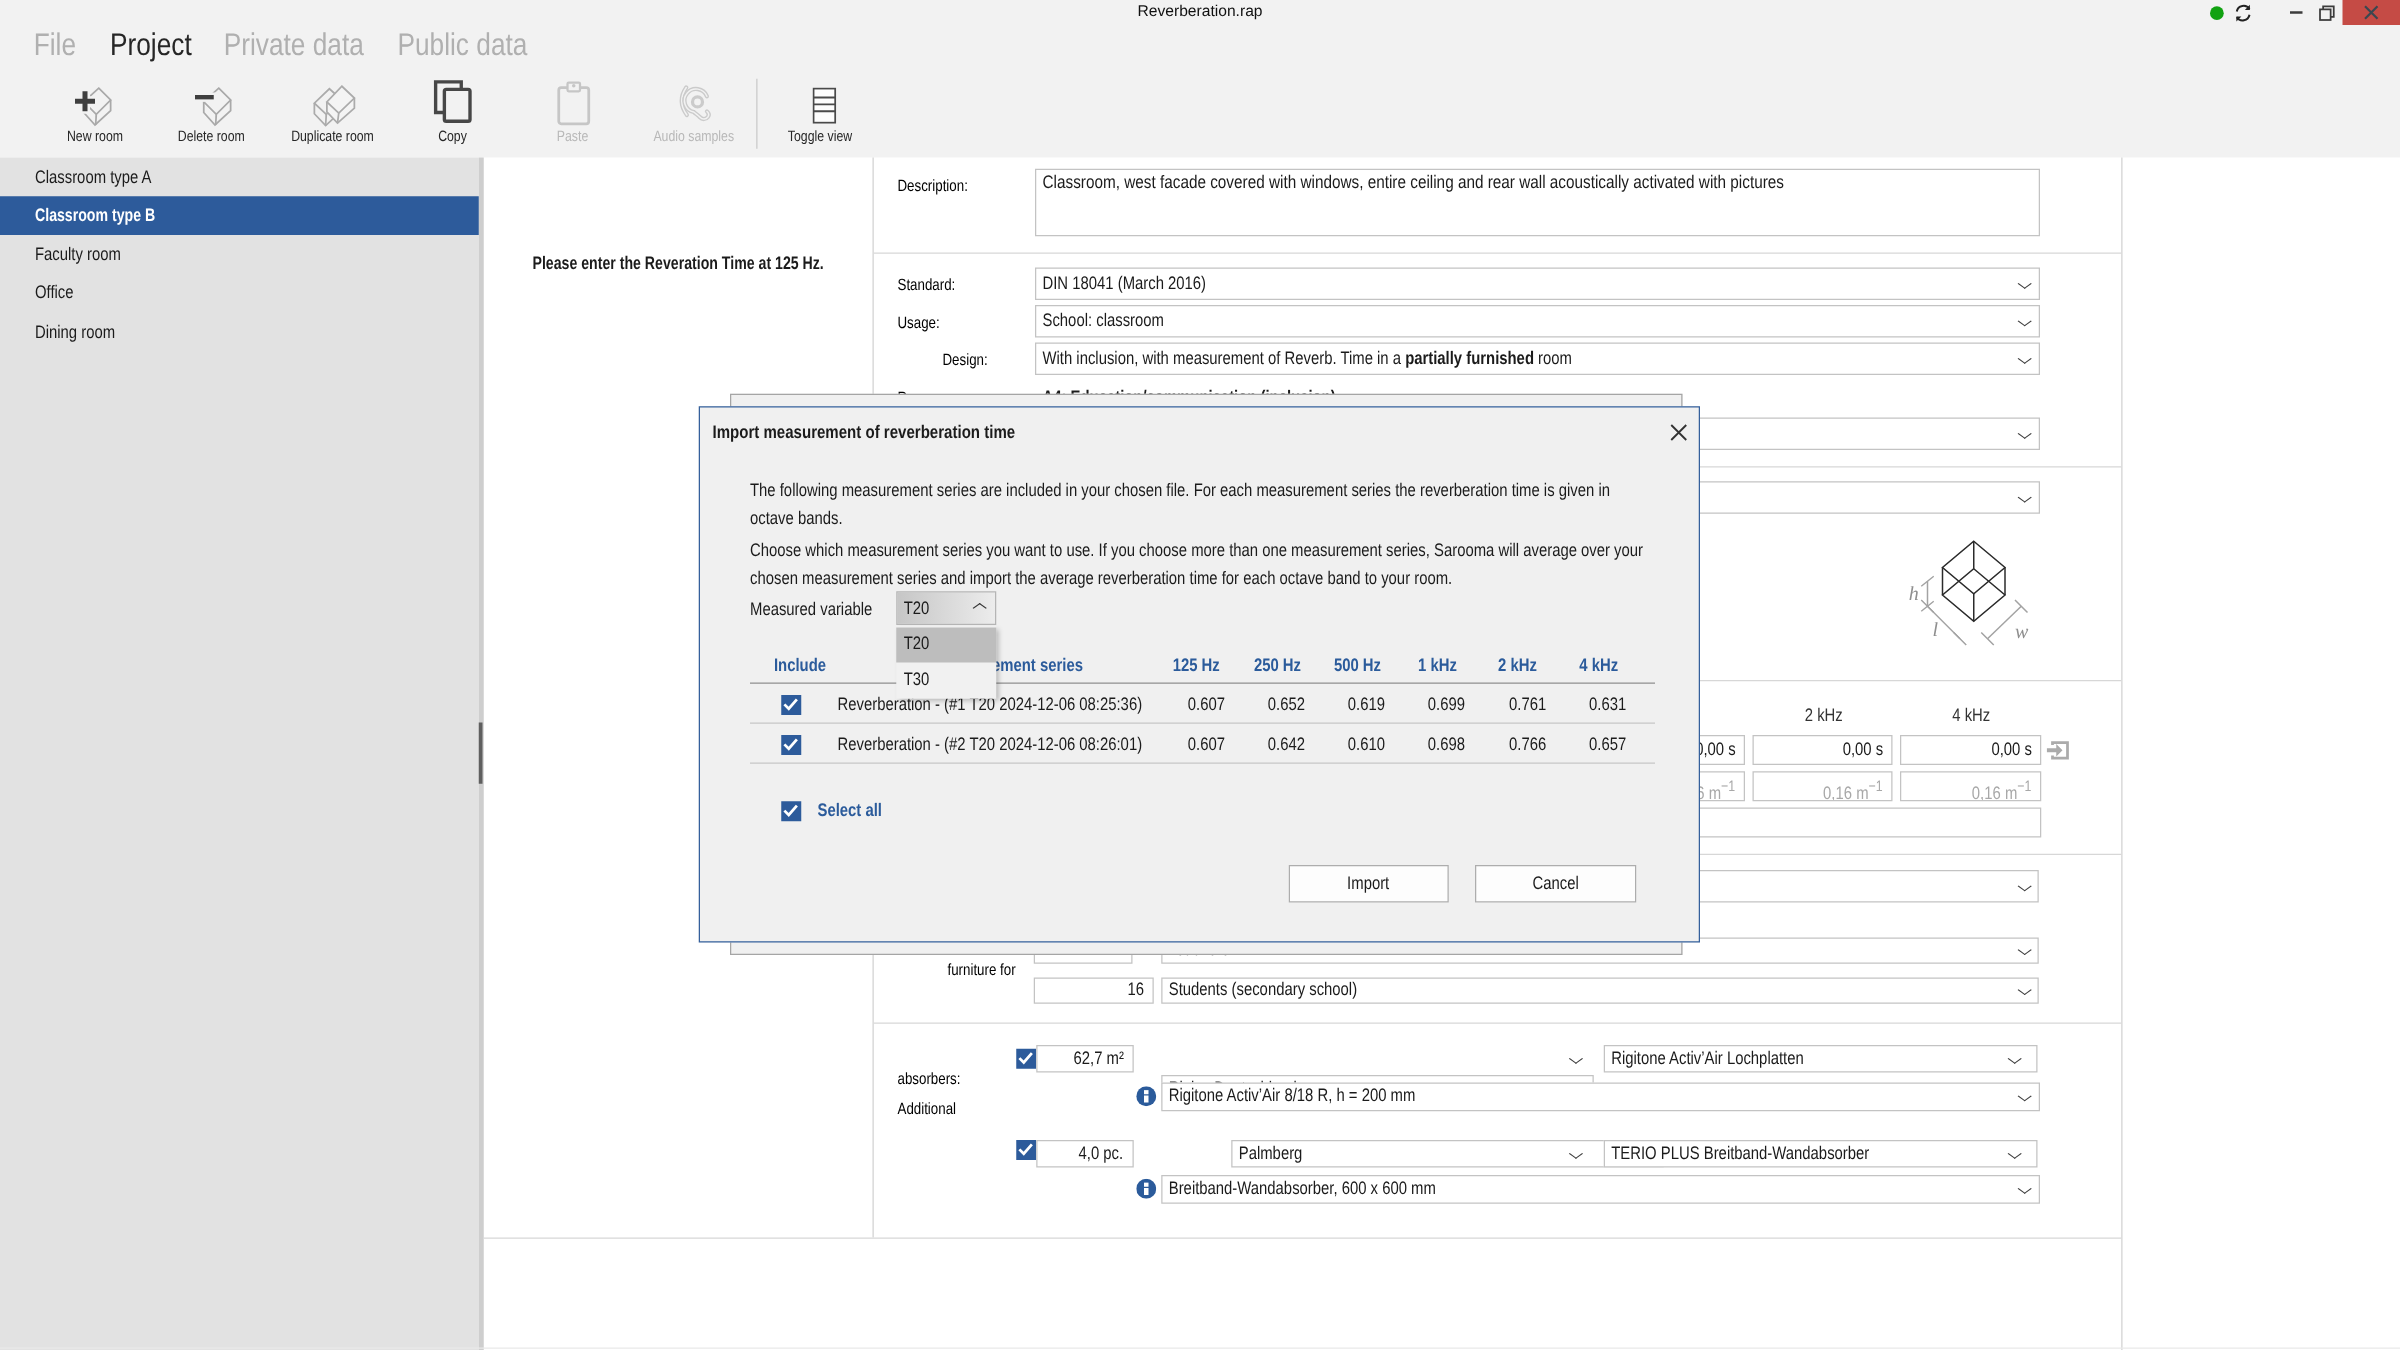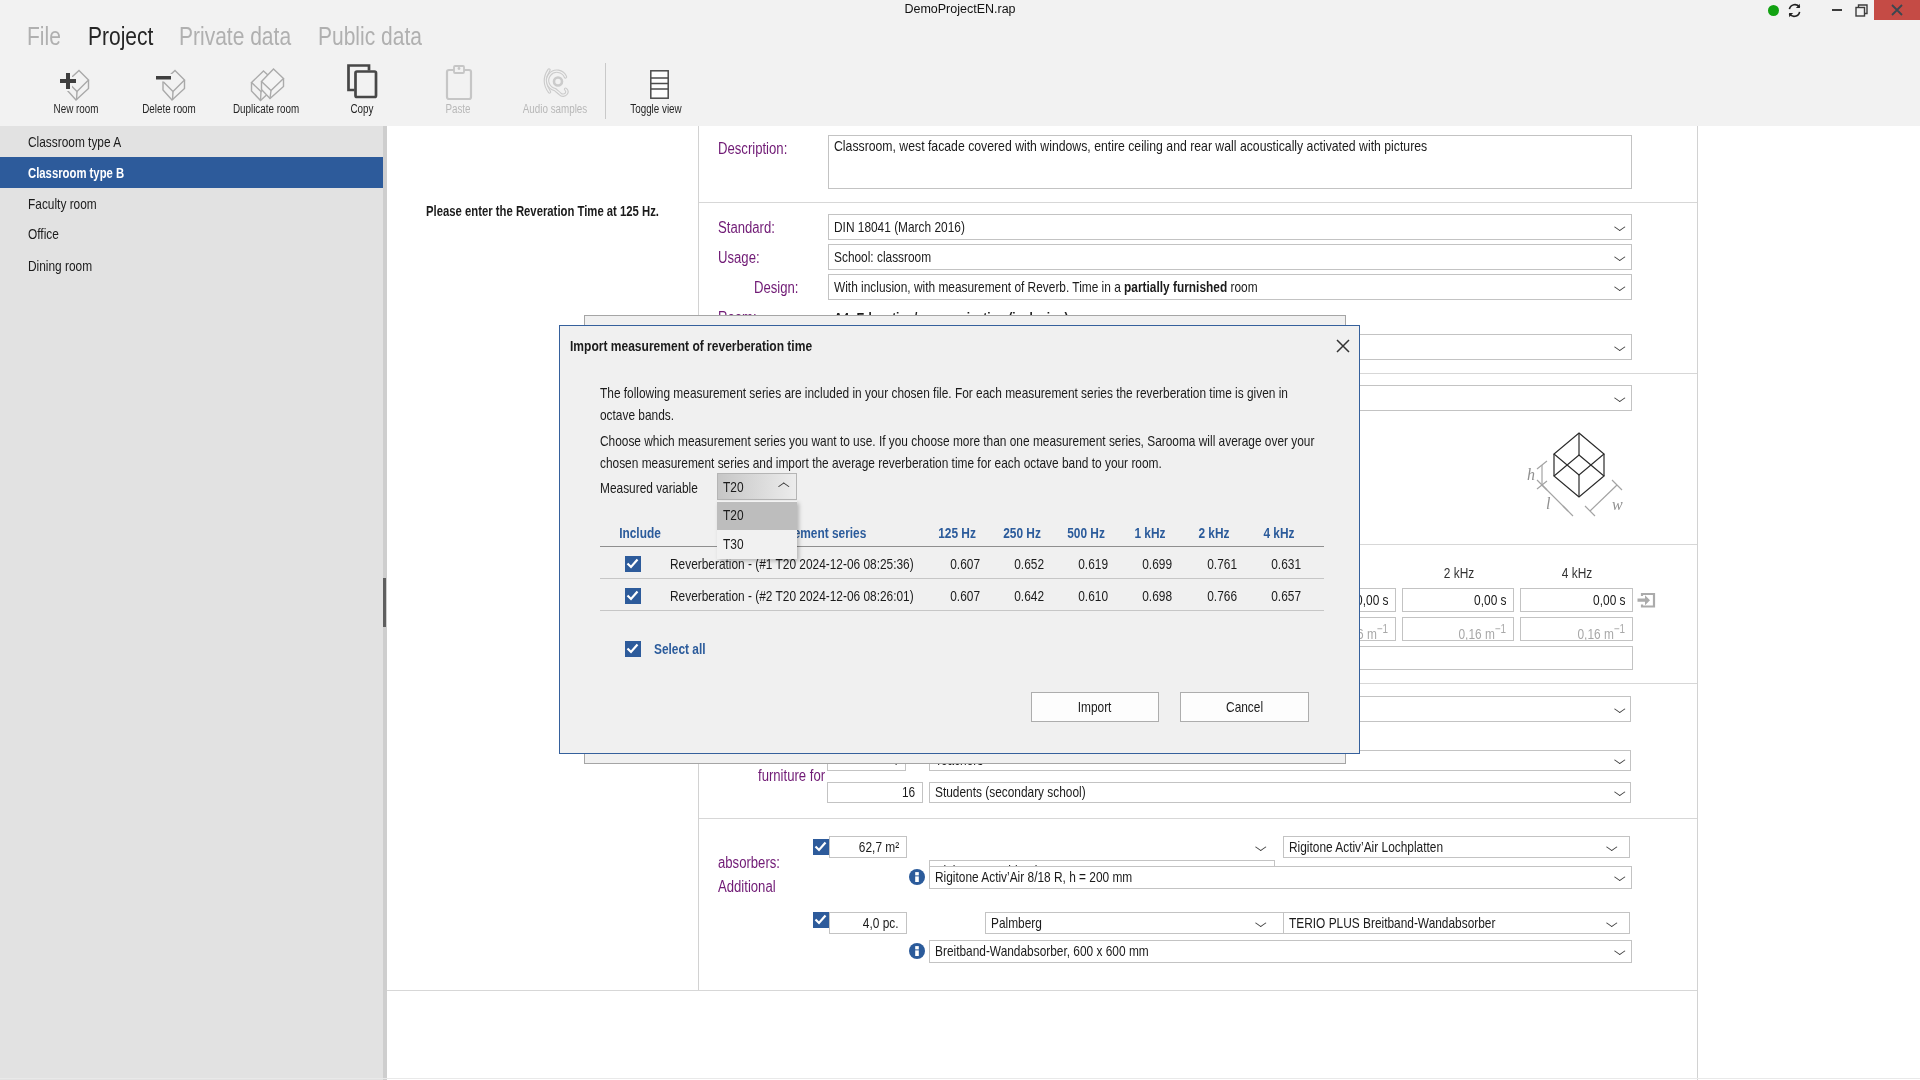--- a/index.html
+++ b/index.html
@@ -1,39 +1,39 @@
 <!DOCTYPE html>
 <html><head><meta charset="utf-8">
 <style>
 *{margin:0;padding:0;box-sizing:border-box}
 html,body{width:1920px;height:1080px;overflow:hidden;background:#f2f2f2;font-family:"Liberation Sans",sans-serif;color:#1b1b1b}
 .abs{position:absolute}
 .t{transform:scaleX(.82);transform-origin:0 50%;white-space:nowrap}
 .tc{transform:scaleX(.82);transform-origin:50% 50%;white-space:nowrap}
 .tr{transform:scaleX(.82);transform-origin:100% 50%;white-space:nowrap}
-.lbl{position:absolute;color:#701a75;font-size:16px;line-height:17px}
+.lbl{position:absolute;color:#000000;font-size:13px;line-height:17px}
 .box{position:absolute;background:#fff;border:1px solid #c3c3c3;font-size:14.5px;color:#1b1b1b;overflow:hidden}
 .box .in{display:inline-block;margin-left:5px}
 .nbx{text-align:right}
 .nbx .in{margin-left:0;margin-right:7px}
 .chev{position:absolute;width:7.5px;height:7.5px;border:solid #3d3d3d;border-width:0 1.7px 1.7px 0;transform:scaleY(.72) rotate(45deg)}
 .chevu{position:absolute;width:7.5px;height:7.5px;border:solid #333;border-width:0 1.7px 1.7px 0;transform:scaleY(.72) rotate(225deg)}
 .sep{position:absolute;height:1px;background:#d7d7d7}
 .vsep{position:absolute;width:1px;background:#d2d2d2}
 .cb{position:absolute;width:16px;height:16px;background:#2d5b9b}
 .cb svg{position:absolute;left:1px;top:2px}
 .hdr{position:absolute;width:70px;text-align:center;color:#2b5b9b;font-weight:bold;font-size:14.5px;line-height:17px}
 .val{position:absolute;width:64px;text-align:right;font-size:14.5px;line-height:17px}
 .tool{position:absolute;text-align:center;font-size:12px;color:#262626;line-height:13px}
 .dis{color:#b8b8b8}
 .side{position:absolute;left:28px;font-size:14.5px;line-height:17px}
 </style></head>
 <body>
 
-<div class="abs" style="left:0;top:2px;width:1920px;text-align:center;font-size:12.5px;color:#111">DemoProjectEN.rap</div>
+<div class="abs" style="left:0;top:2px;width:1920px;text-align:center;font-size:12.5px;color:#111">Reverberation.rap</div>
 <div class="abs" style="left:1768px;top:5px;width:11px;height:11px;border-radius:50%;background:#12a212"></div>
 <svg class="abs" style="left:1786px;top:2px" width="17" height="17" viewBox="0 0 17 17">
  <path d="M13.6 5.2 A5.6 5.6 0 0 0 3.4 7.2" fill="none" stroke="#222" stroke-width="1.6"></path>
  <path d="M3.4 11.8 A5.6 5.6 0 0 0 13.6 9.8" fill="none" stroke="#222" stroke-width="1.6"></path>
  <path d="M13.9 1.8 L13.9 5.9 L9.9 5.9 Z" fill="#222"></path>
  <path d="M3.1 15.2 L3.1 11.1 L7.1 11.1 Z" fill="#222"></path>
 </svg>
 <div class="abs" style="left:1832px;top:9px;width:10px;height:2px;background:#3c3c3c"></div>
 <svg class="abs" style="left:1855px;top:4px" width="13" height="13" viewBox="0 0 13 13">
  <path d="M3.5 3.5 L3.5 1 L12 1 L12 9.5 L9.5 9.5" fill="none" stroke="#3c3c3c" stroke-width="1.4"></path>

